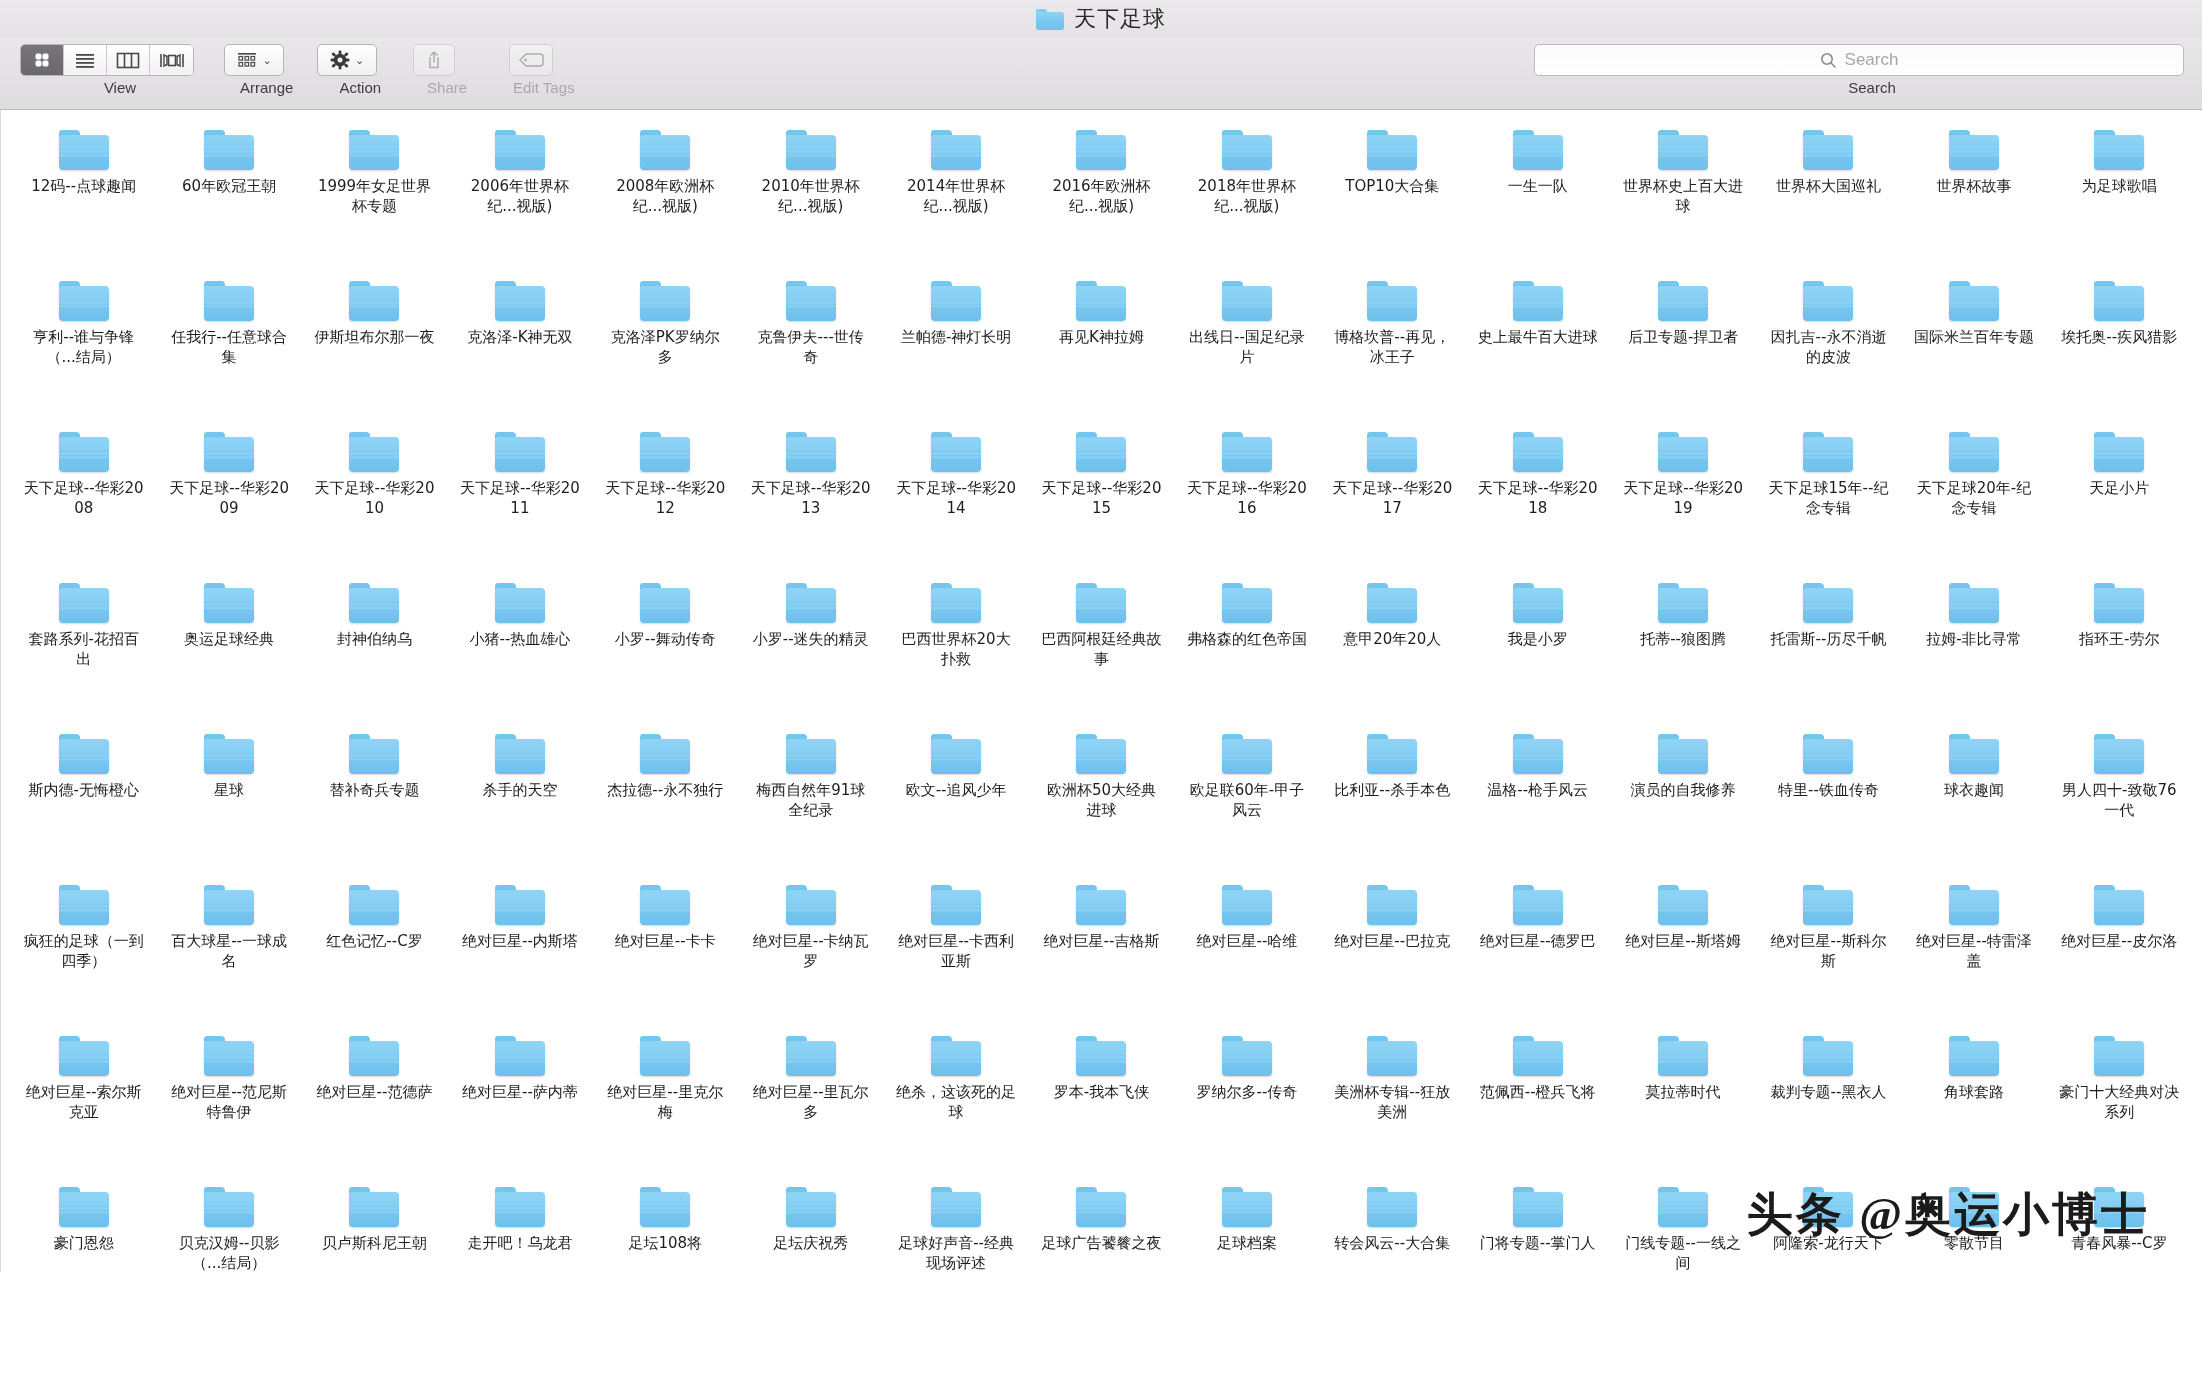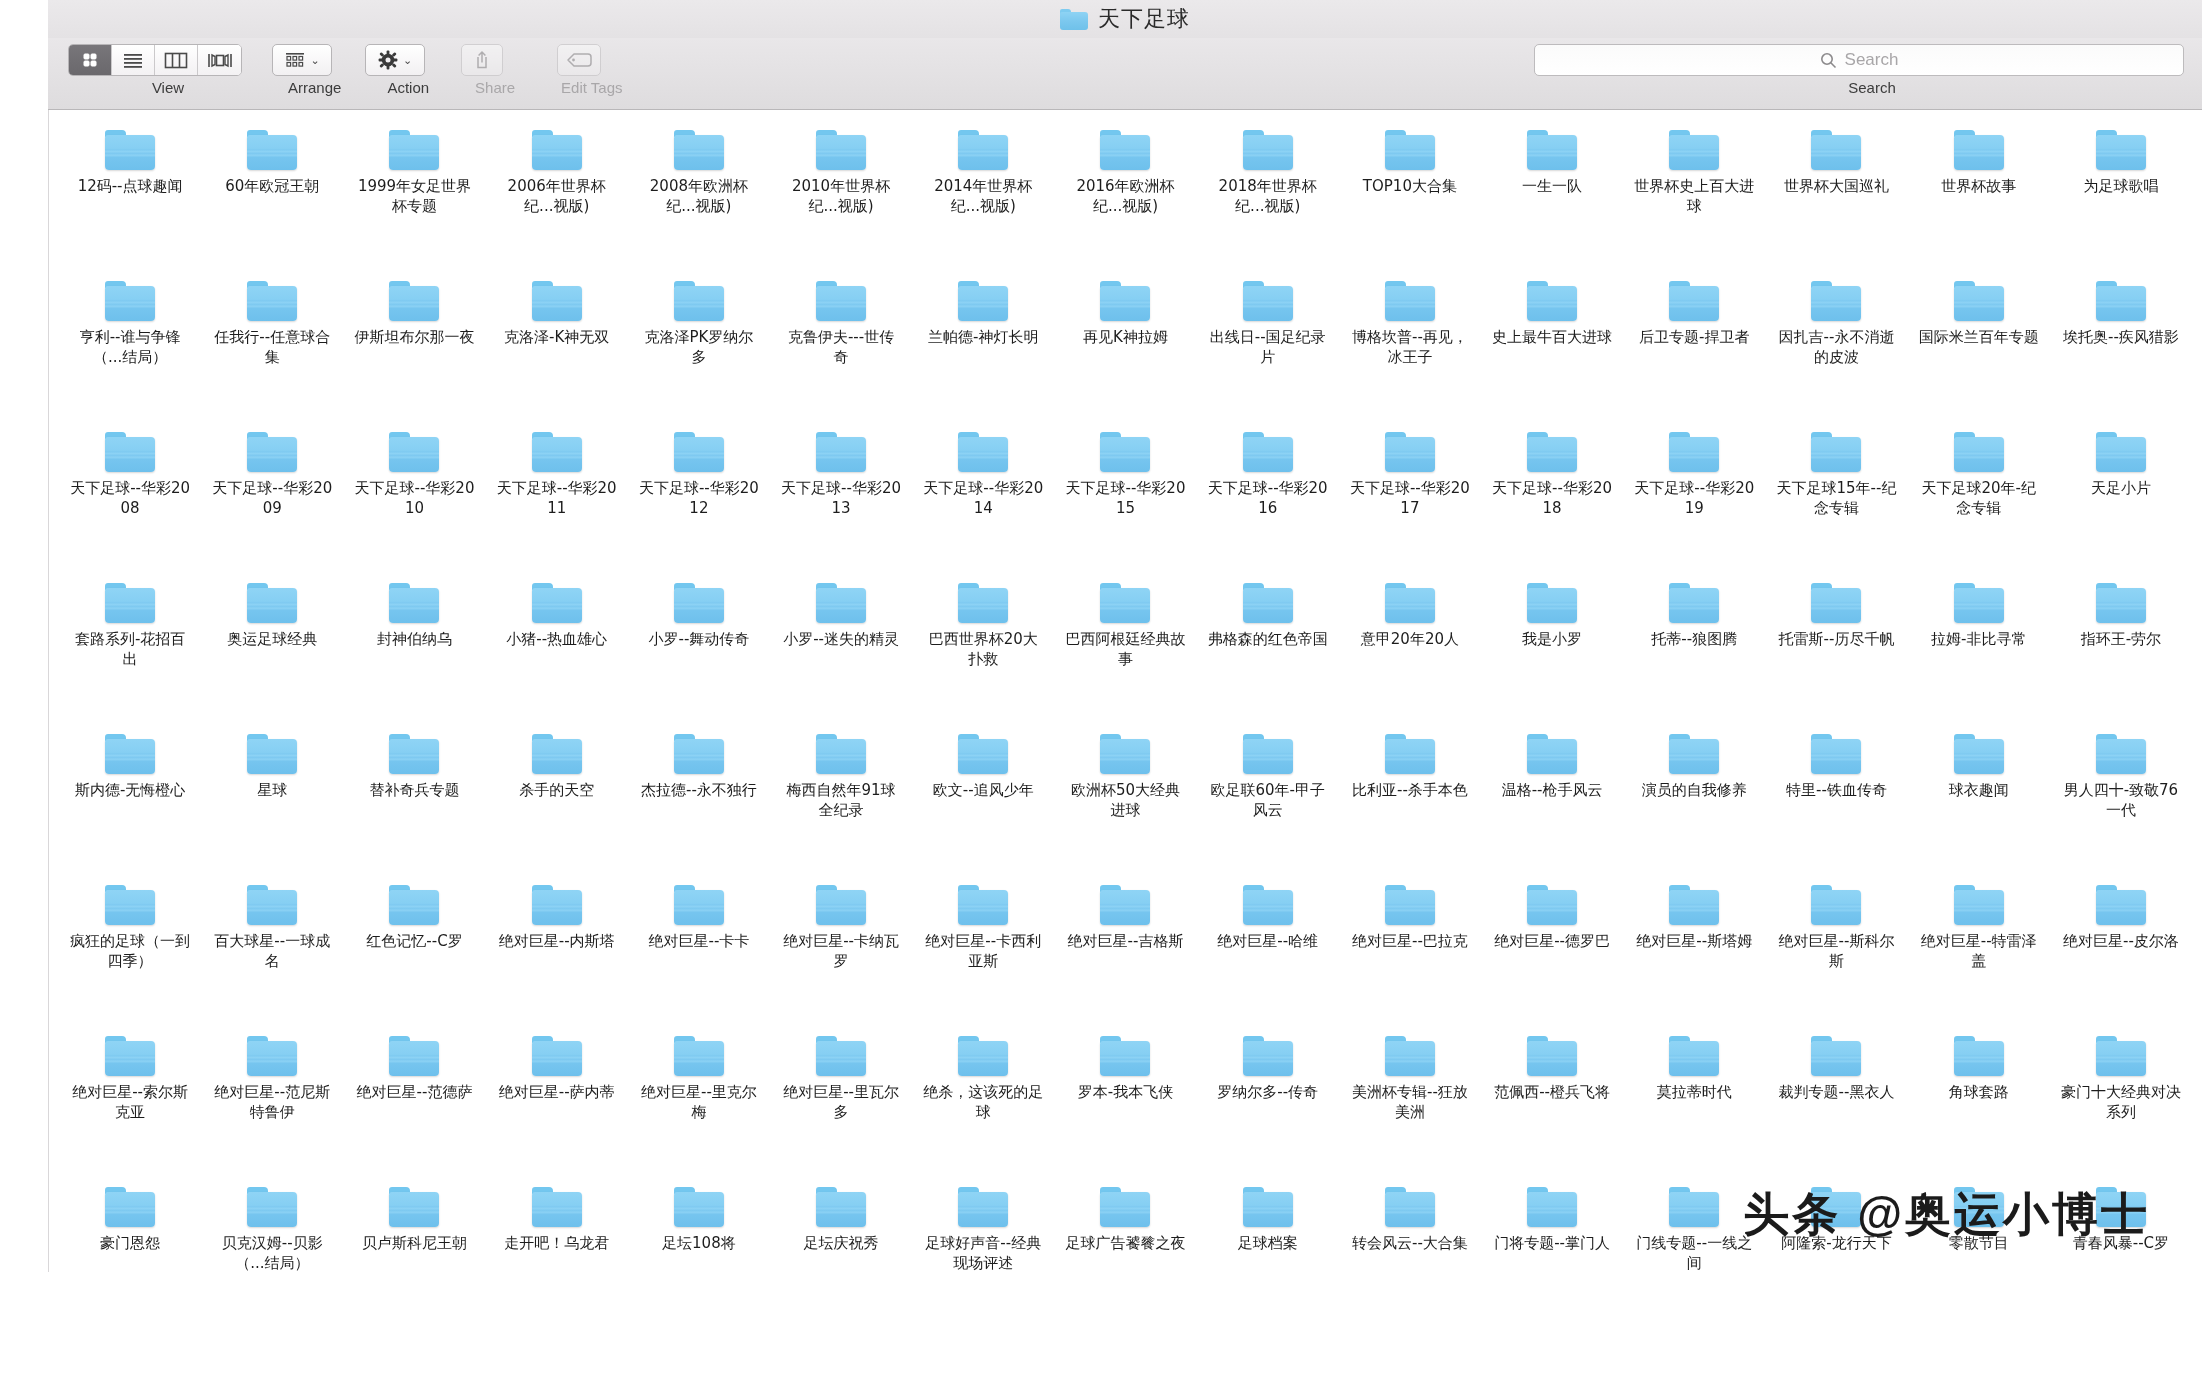--- a/index.html
+++ b/index.html
@@ -7,21 +7,20 @@
     width: 2202px; height: 1384px;
     font-family: "Liberation Sans", "DejaVu Sans", sans-serif;
     overflow: hidden;
     background: #ffffff;
   }
   #window {
     width: 2202px; height: 1272px;
     position: relative;
     display: flex; flex-direction: column;
     background: #ffffff;
-    padding-left: 48px;
   }
 
   
   #titlebar {
     height: 38px;
     flex: 0 0 38px;
     background: linear-gradient(to bottom, #ebe9eb 0%, #e4e2e4 100%);
     display: flex; align-items: center; justify-content: center;
     position: relative;
   }
@@ -145,21 +144,21 @@
     text-align: center; width: 120px;
     font-family: "DejaVu Sans", "Liberation Sans", sans-serif;
     word-break: break-all;
   }
 
   
   #watermark {
     position: absolute; right: 52px; bottom: 26px;
     font-size: 46px; font-weight: bold; color: #1b1b1b;
     letter-spacing: 3px; white-space: nowrap;
-    font-family: Liberation Sans, sans-serif;
+    font-family: Liberation Serif, serif;
     pointer-events: none;
   }
 </style>
 </head>
 <body>
 
 <div id="window">
 
   <div id="titlebar">
     <div id="title-group">

